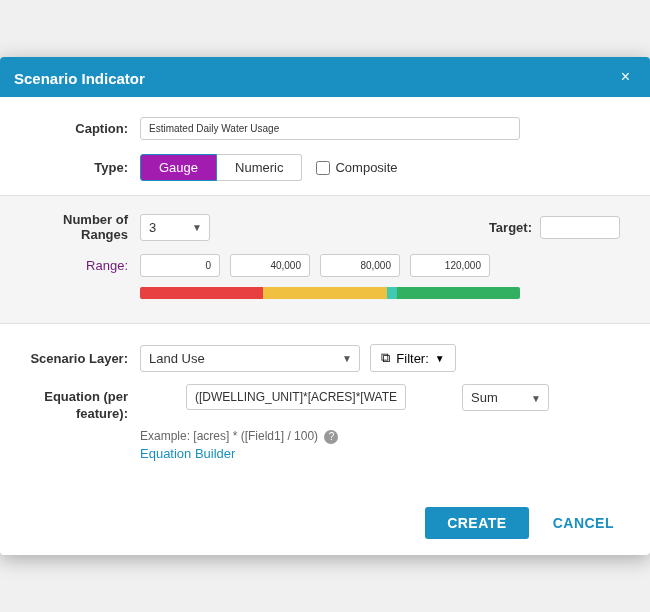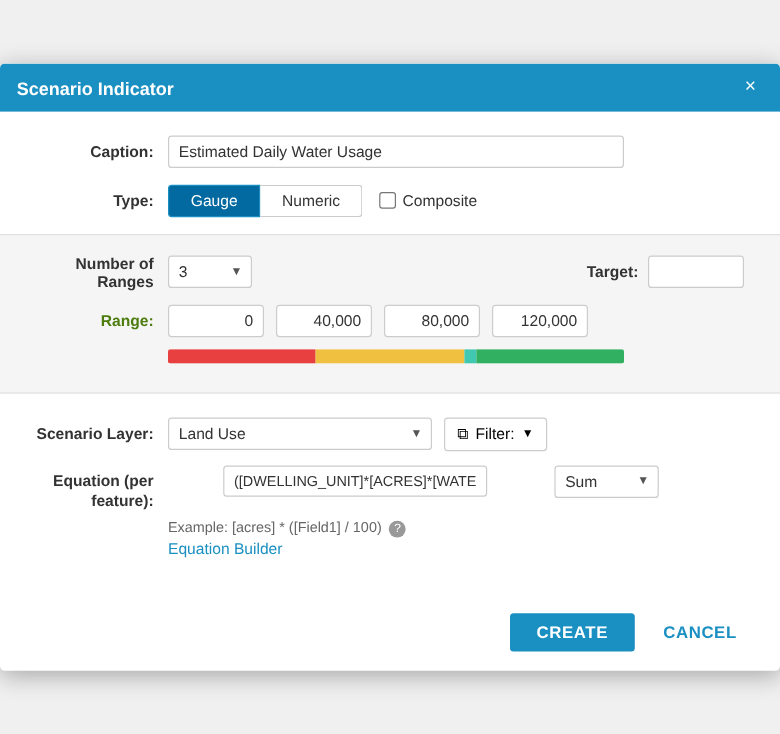--- a/index.html
+++ b/index.html
@@ -53,37 +53,37 @@
       padding-right: 12px;
       font-weight: bold;
       color: #333;
       flex-shrink: 0;
     }
 
     .form-control {
       border: 1px solid #ccc;
       border-radius: 3px;
       padding: 5px 8px;
-      font-size: 13px;
+      font-size: 10px;
       color: #333;
       outline: none;
     }
 
     .caption-input {
       width: 380px;
     }
 
     .type-buttons {
       display: flex;
       align-items: center;
       gap: 0;
     }
 
     .btn-gauge {
-      background: #0369a1;
+      background: #a21caf;
       color: #fff;
       border: 1px solid #1a8fc1;
       border-radius: 3px 0 0 3px;
       padding: 5px 18px;
       cursor: pointer;
       font-size: 13px;
     }
 
     .btn-numeric {
       background: #fff;
@@ -178,22 +178,22 @@
     .range-row {
       display: flex;
       align-items: center;
       margin-bottom: 10px;
     }
 
     .range-label {
       width: 110px;
       text-align: right;
       padding-right: 12px;
-      font-weight: bold;
-      color: #4d7c0f;
+      font-weight: normal;
+      color: #701a75;
       flex-shrink: 0;
     }
 
     .range-inputs {
       display: flex;
       gap: 10px;
     }
 
     .range-input {
       width: 80px;

